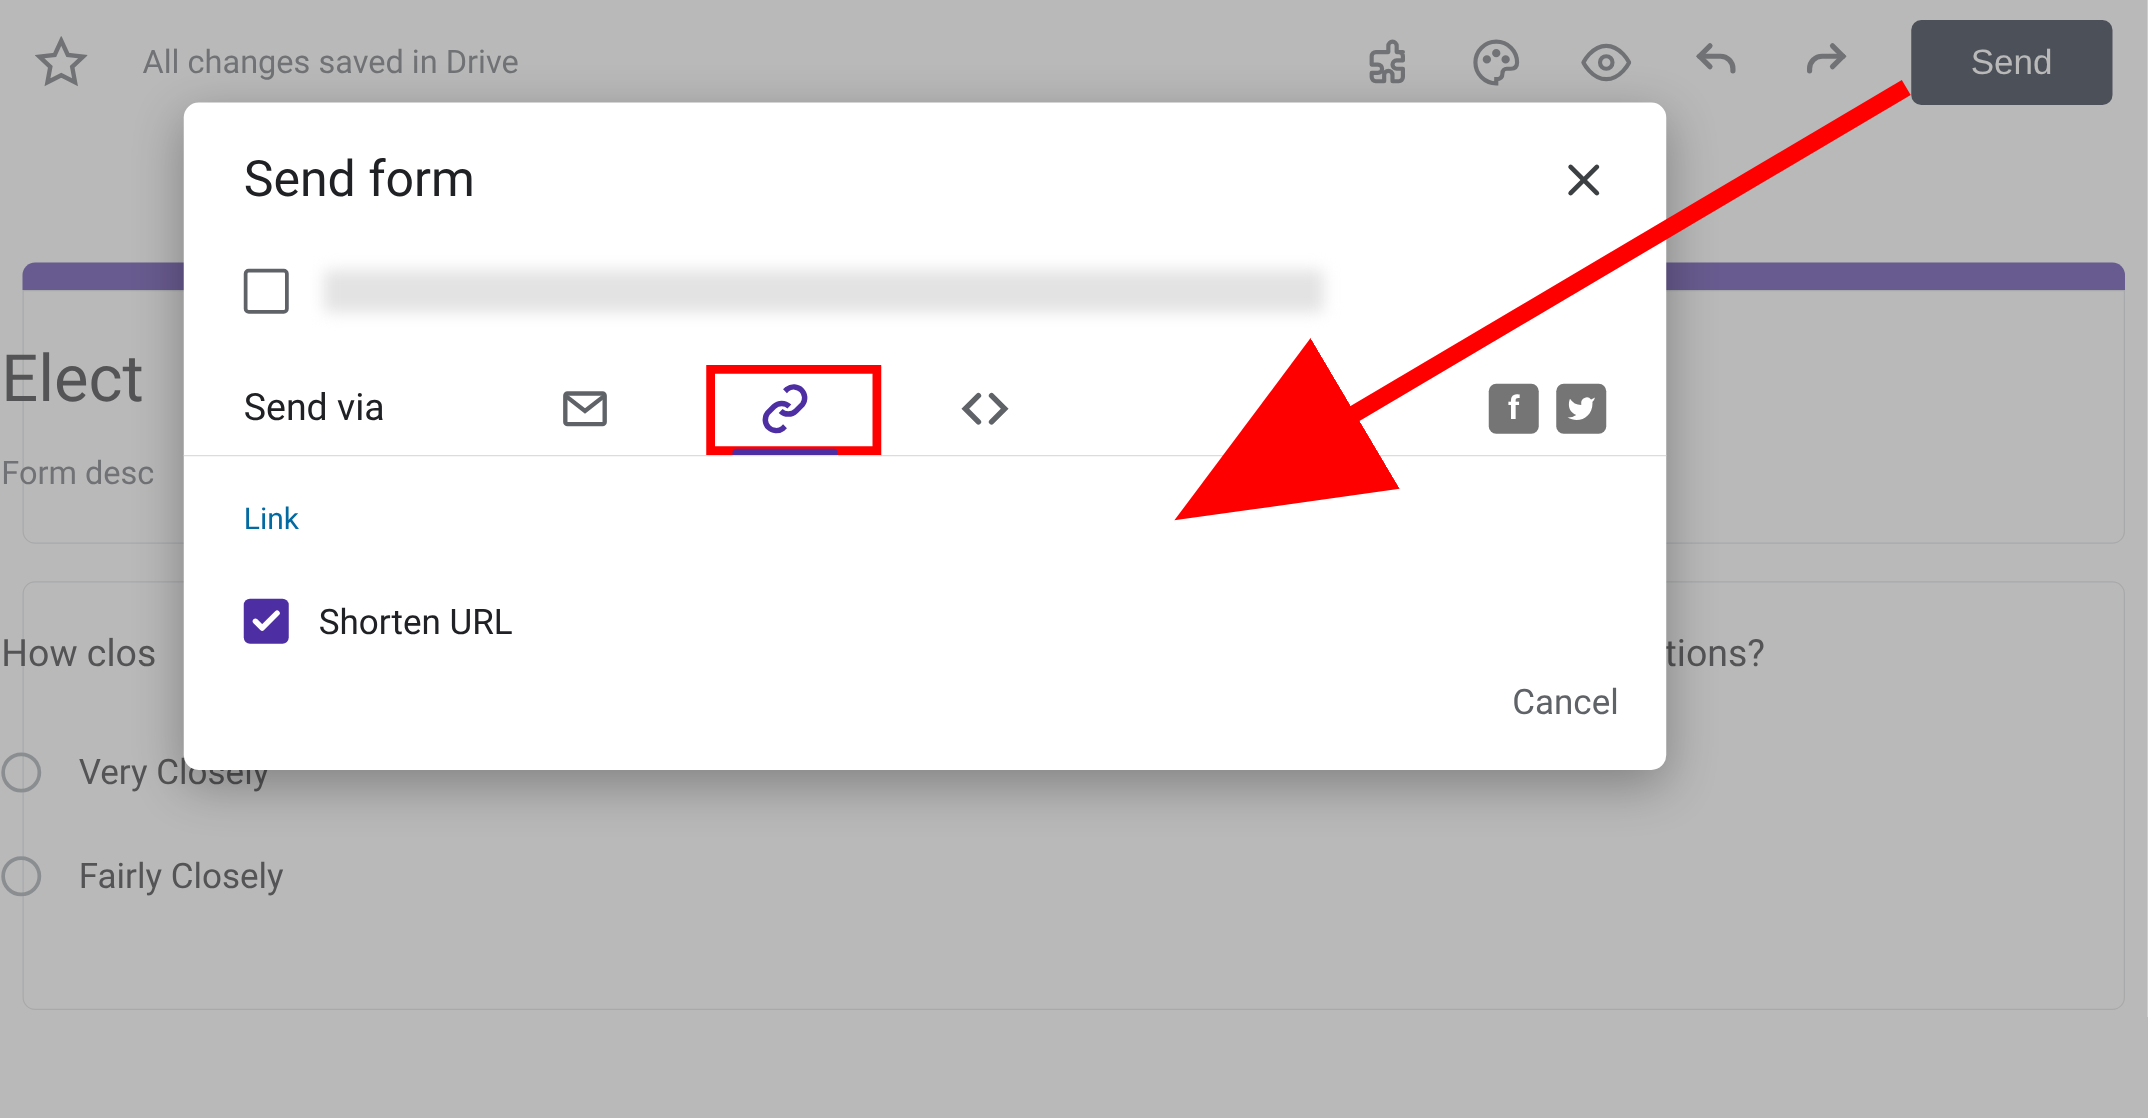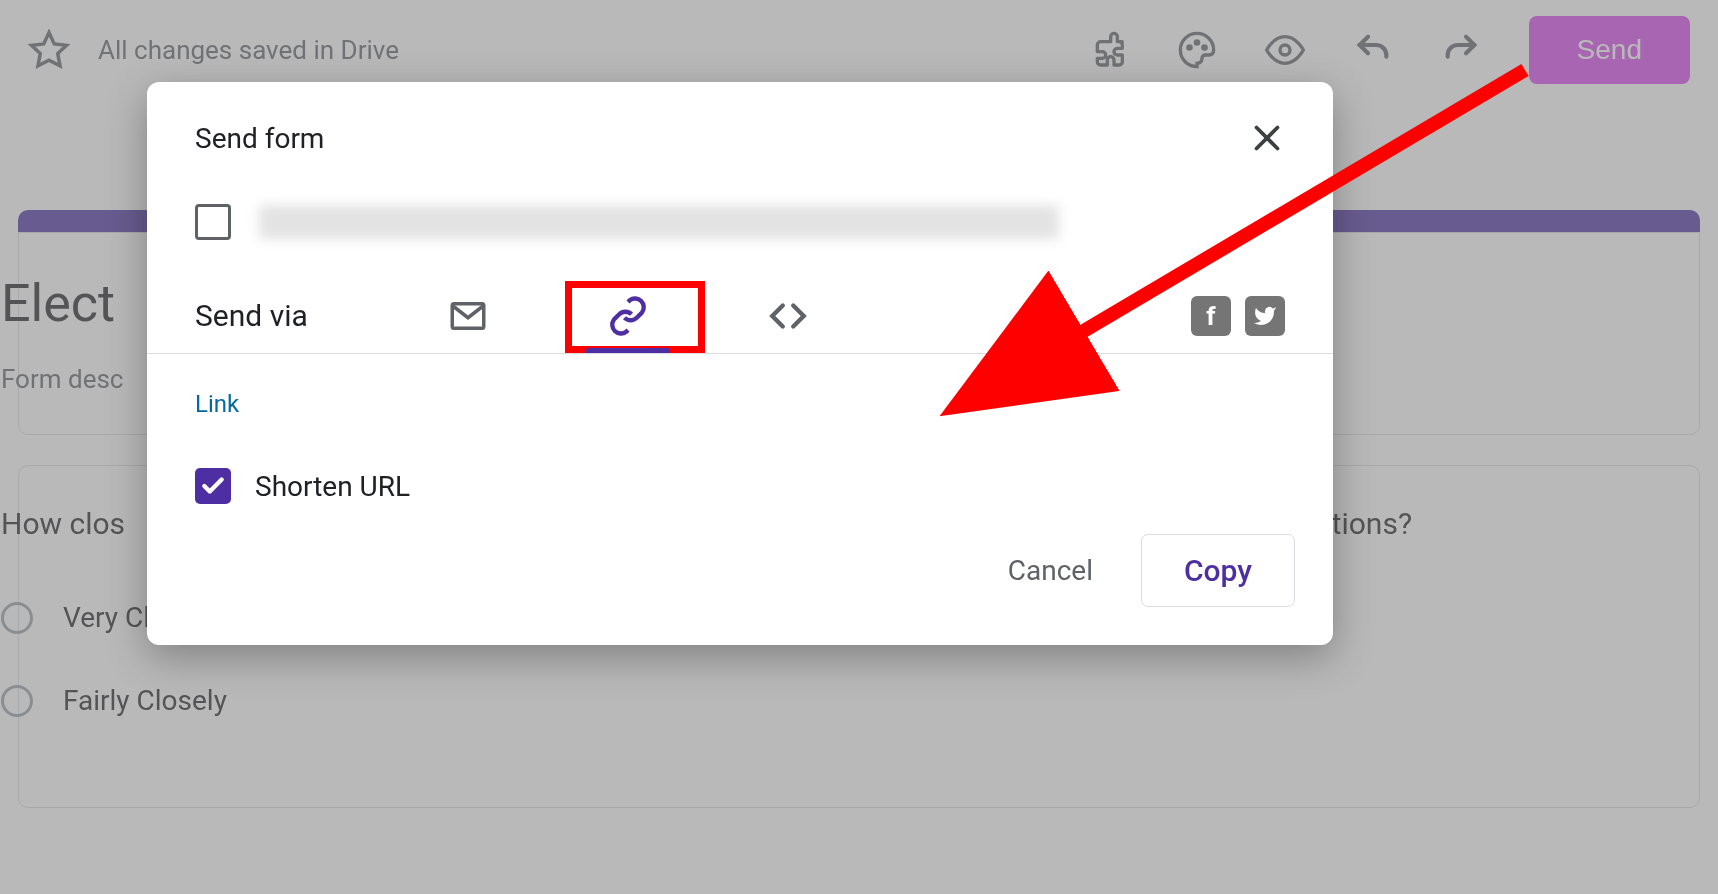--- a/index.html
+++ b/index.html
@@ -16,37 +16,37 @@
     height: 100px;
     display: flex;
     align-items: center;
     padding: 0 28px;
   }
   .star-icon {
     width: 42px; height: 42px;
     color: #5f6368;
   }
   .save-text {
-    margin-left: 28px;
+    margin-left: 44px;
     font-size: 26px;
     color: #5f6368;
   }
   .top-actions {
     margin-left: auto;
     display: flex;
     align-items: center;
     gap: 48px;
   }
   .top-icon {
     width: 40px; height: 40px;
     color: #5f6368;
     display:flex;align-items:center;justify-content:center;
   }
   .send-btn {
-    background: #d946ef;
+    background: #0f172a;
     color: #fff;
     border: none;
     border-radius: 8px;
     font-size: 28px;
     font-weight: 500;
     padding: 18px 48px;
     cursor: pointer;
   }
   .purple-bar {
     height: 22px;
@@ -108,21 +108,21 @@
     width:1186px;
     background:#fff;
     border-radius:12px;
     box-shadow:0 12px 40px rgba(0,0,0,.3);
     z-index:5;
   }
   .dlg-head{
     display:flex;align-items:center;
     padding:38px 48px 0 48px;
   }
-  .dlg-title{font-size:28px;color:#202124;}
+  .dlg-title{font-size:40px;color:#202124;}
   .dlg-close{
     margin-left:auto;
     width:36px;height:36px;color:#3c4043;cursor:pointer;
   }
   .collect-row{
     display:flex;align-items:center;gap:28px;
     padding:48px 48px 28px 48px;
   }
   .cbox{
     width:36px;height:36px;border:3px solid #5f6368;border-radius:4px;
@@ -320,21 +320,20 @@
   <div class="shorten-row">
     <div class="cbox-checked">
       <svg viewBox="0 0 24 24" width="26" height="26" fill="none" stroke="#fff" stroke-width="4" stroke-linecap="round" stroke-linejoin="round">
           <polyline points="4 12 9 17 20 6"></polyline>
         </svg>
     </div>
     <div class="shorten-label">Shorten URL</div>
   </div>
   <div class="dlg-actions">
     <button class="cancel-btn">Cancel</button>
-    <button class="copy-btn">Copy</button>
   </div>
 </div>
 
 <svg class="arrow" style="left:0;top:0;" width="1718" height="894">
   <defs>
     <marker id="ah" markerWidth="12" markerHeight="10" refX="2" refY="5" orient="auto">
       <polygon points="0 0, 12 5, 0 10" fill="#ff0000"></polygon>
     </marker>
   </defs>
   <line x1="1525" y1="70" x2="1060" y2="345" stroke="#ff0000" stroke-width="14" marker-end="url(#ah)"></line>

